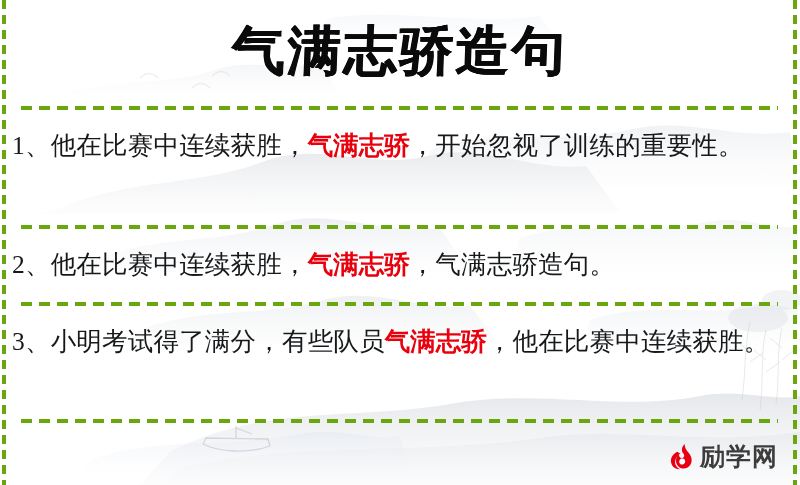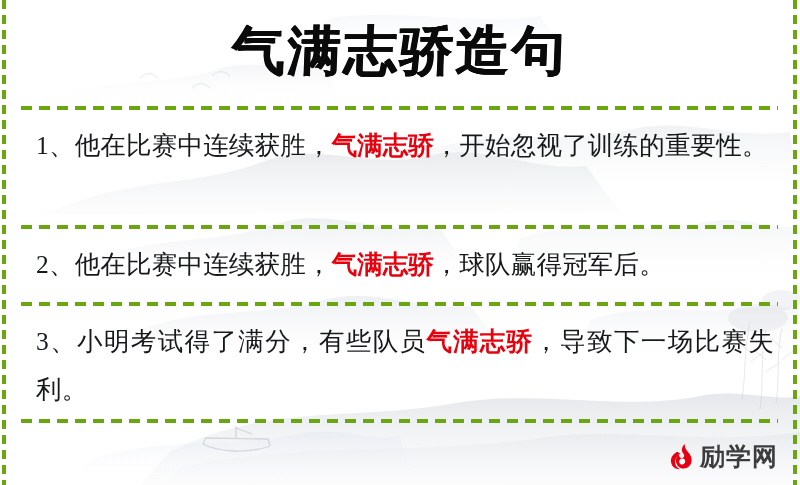--- a/index.html
+++ b/index.html
@@ -80,21 +80,21 @@
     background-image: linear-gradient(to right,
         var(--bc) 0px, var(--bc) 11px,
         transparent 11px, transparent 18px);
     background-size: 18px 4px;
     background-repeat: repeat-x;
   }
 
   
   .sentence {
     position: absolute;
-    left: 36px;
+    left: 12px;
     right: 26px;
     z-index: 3;
     font-family: "Liberation Serif", "DejaVu Serif", serif;
     font-size: 25.5px;
     line-height: 48px;
     color: #16181a;
     letter-spacing: 0.2px;
     text-align: justify;
   }
   .sentence .hl {
@@ -218,27 +218,27 @@
 
   <div class="sep" style="top:106px; --bc:#6aa70f"></div>
 
   <div class="sentence" id="s1">
     <span>1、</span><span>他在比赛中连续获胜，</span><span class="hl">气满志骄</span><span>，开始忽视了训练的重要性。</span>
   </div>
 
   <div class="sep" style="top:225px; --bc:#6aa70f"></div>
 
   <div class="sentence" id="s2">
-    <span>2、</span><span>他在比赛中连续获胜，</span><span class="hl">气满志骄</span><span>，球队赢得冠军后。</span>
+    <span>2、</span><span>他在比赛中连续获胜，</span><span class="hl">气满志骄</span><span>，气满志骄造句。</span>
   </div>
 
   <div class="sep" style="top:302px; --bc:#6aa70f"></div>
 
   <div class="sentence" id="s3">
-    <span>3、</span><span>小明考试得了满分，有些队员</span><span class="hl">气满志骄</span><span>，导致下一场比赛失利。</span>
+    <span>3、</span><span>小明考试得了满分，有些队员</span><span class="hl">气满志骄</span><span>，他在比赛中连续获胜。</span>
   </div>
 
   <div class="sep" style="top:419px; --bc:#6aa70f"></div>
 
   <div class="logo">
     <svg class="logo-mark" viewBox="0 0 64 64" aria-hidden="true">
       <path d="M41 6 C33 13, 34 21, 38 26 C41 30, 40 34, 36 35
                C31 36, 28 32, 29 27 C22 33, 20 44, 27 52
                C34 60, 48 58, 53 48 C58 38, 53 28, 47 22
                C43 17, 40 12, 41 6 Z" fill="#e60012"></path>

